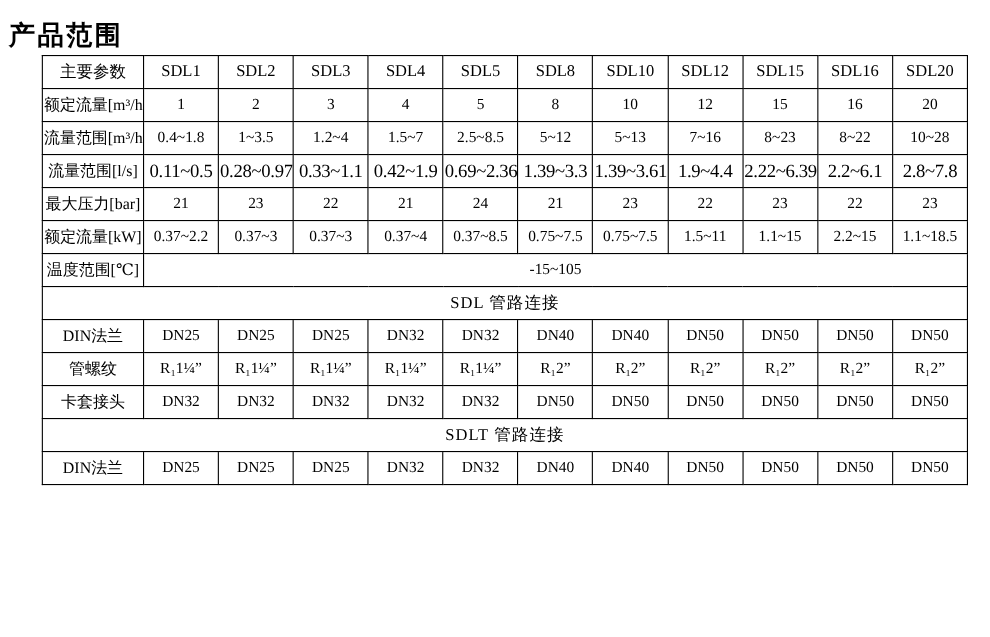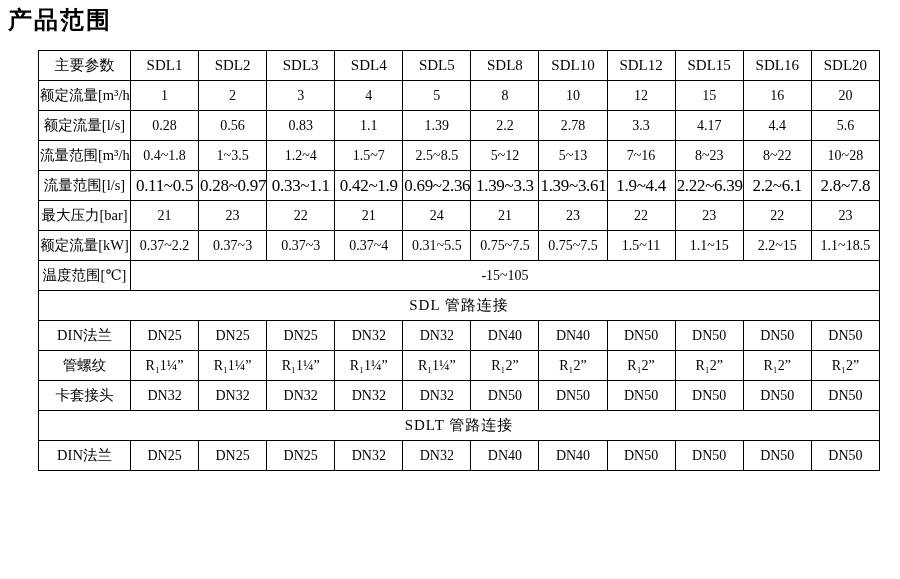--- a/index.html
+++ b/index.html
@@ -14,21 +14,21 @@
     position: relative;
     width: 900px;
     height: 579px;
     background: #ffffff;
     color: #000000;
     font-family: "Liberation Serif", "DejaVu Serif", serif;
   }
   .page-title {
     position: absolute;
     left: 8px;
-    top: 4px;
+    top: 16px;
     font-family: "DejaVu Sans", "Liberation Sans", sans-serif;
     font-weight: bold;
     font-size: 24px;
     letter-spacing: 2px;
     color: #000000;
   }
   table.spec {
     position: absolute;
     left: 38px;
     top: 50px;
@@ -112,34 +112,20 @@
           <td>4</td>
           <td>5</td>
           <td>8</td>
           <td>10</td>
           <td>12</td>
           <td>15</td>
           <td>16</td>
           <td>20</td>
         </tr>
         <tr>
-          <td class="rowlabel">额定流量[l/s]</td>
-          <td>0.28</td>
-          <td>0.56</td>
-          <td>0.83</td>
-          <td>1.1</td>
-          <td>1.39</td>
-          <td>2.2</td>
-          <td>2.78</td>
-          <td>3.3</td>
-          <td>4.17</td>
-          <td>4.4</td>
-          <td>5.6</td>
-        </tr>
-        <tr>
           <td class="rowlabel">流量范围[m³/h]</td>
           <td>0.4~1.8</td>
           <td>1~3.5</td>
           <td>1.2~4</td>
           <td>1.5~7</td>
           <td>2.5~8.5</td>
           <td>5~12</td>
           <td>5~13</td>
           <td>7~16</td>
           <td>8~23</td>
@@ -173,21 +159,21 @@
           <td>23</td>
           <td>22</td>
           <td>23</td>
         </tr>
         <tr>
           <td class="rowlabel">额定流量[kW]</td>
           <td>0.37~2.2</td>
           <td>0.37~3</td>
           <td>0.37~3</td>
           <td>0.37~4</td>
-          <td>0.31~5.5</td>
+          <td>0.37~8.5</td>
           <td>0.75~7.5</td>
           <td>0.75~7.5</td>
           <td>1.5~11</td>
           <td>1.1~15</td>
           <td>2.2~15</td>
           <td>1.1~18.5</td>
         </tr>
         <tr>
           <td class="rowlabel">温度范围[℃]</td>
           <td colspan="11">-15~105</td>

